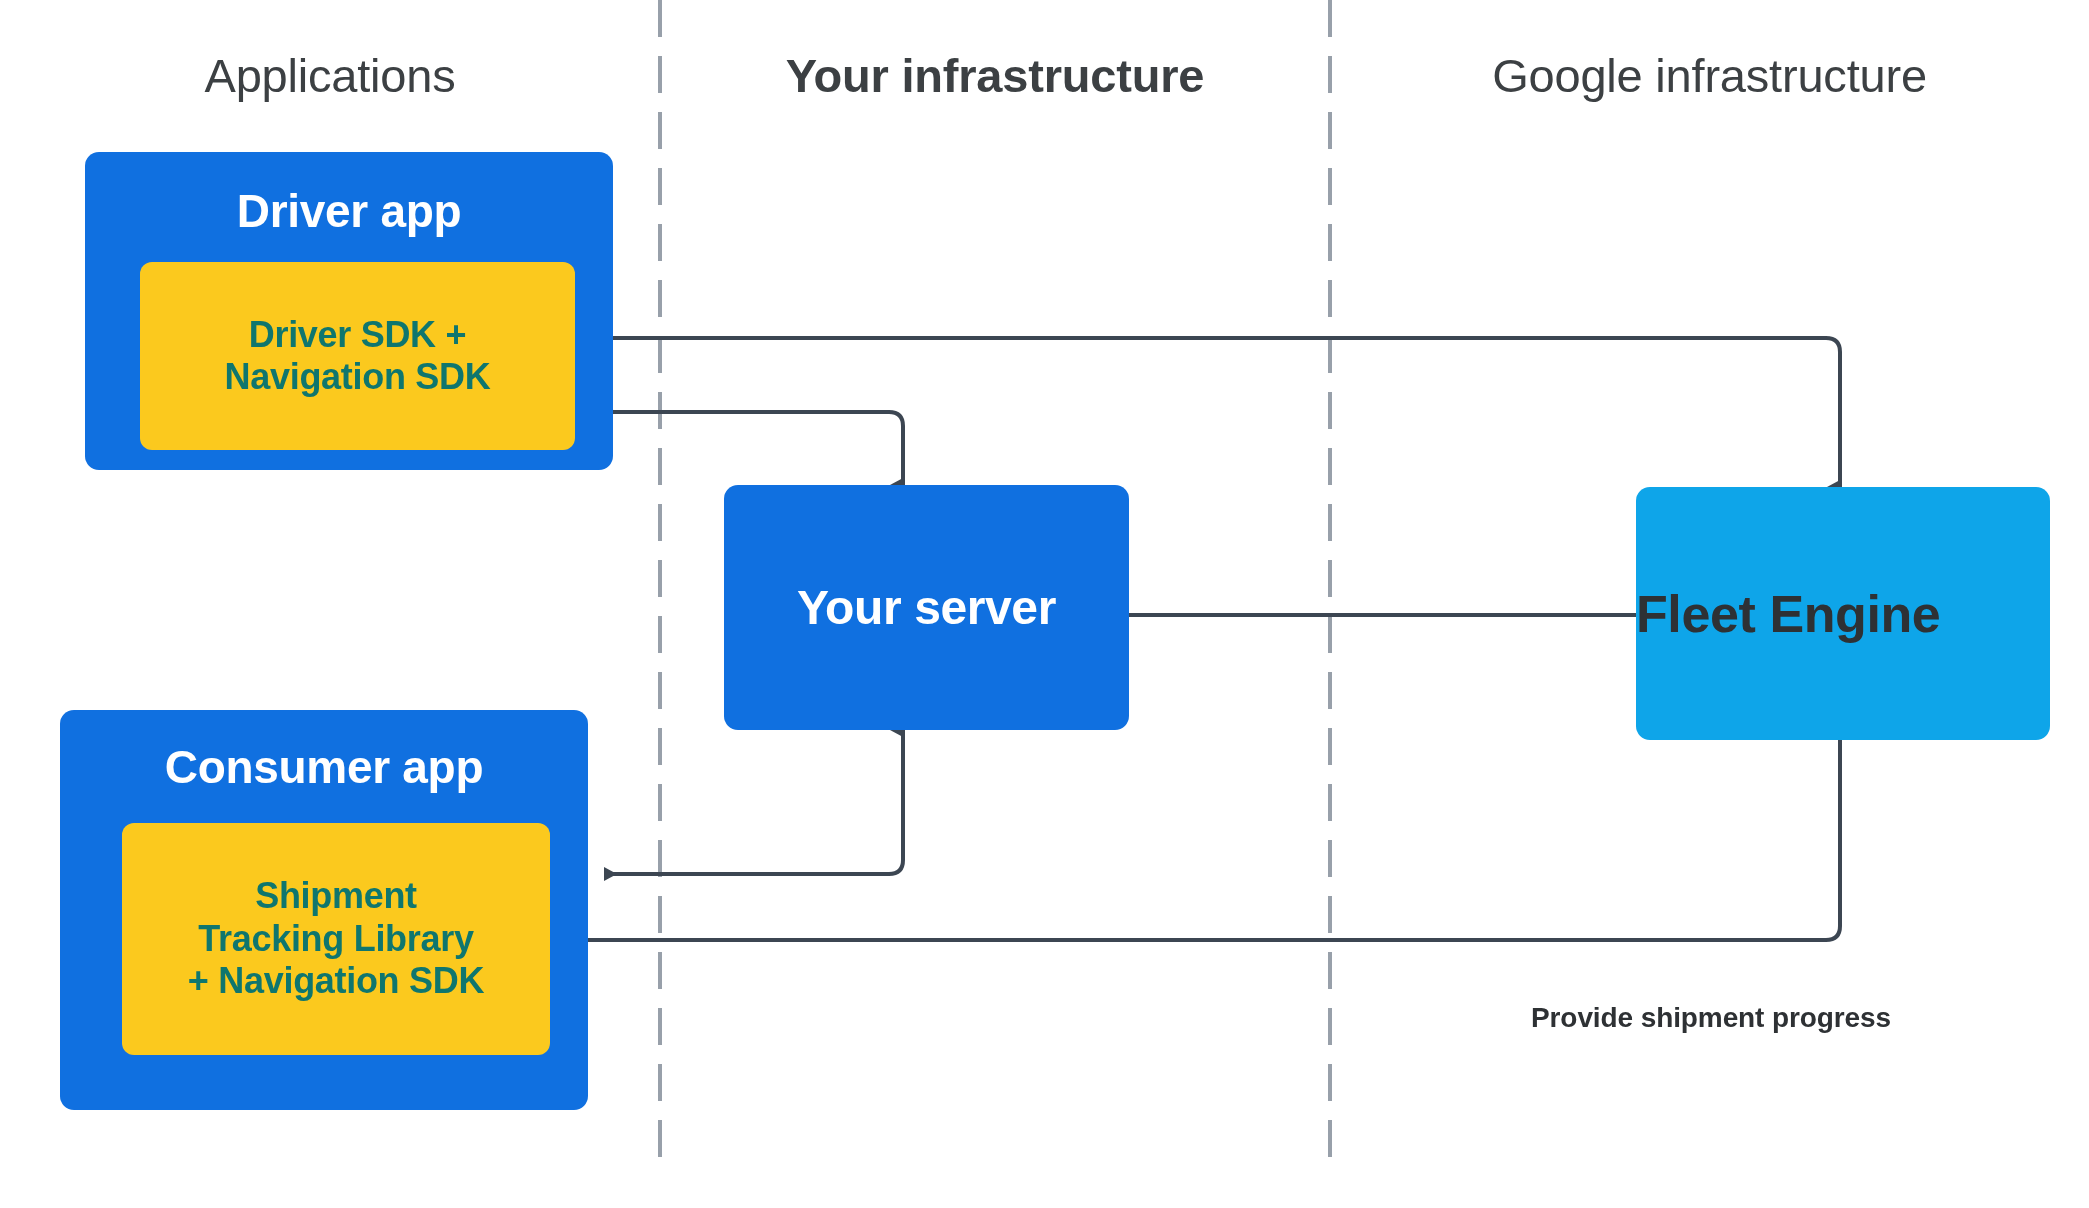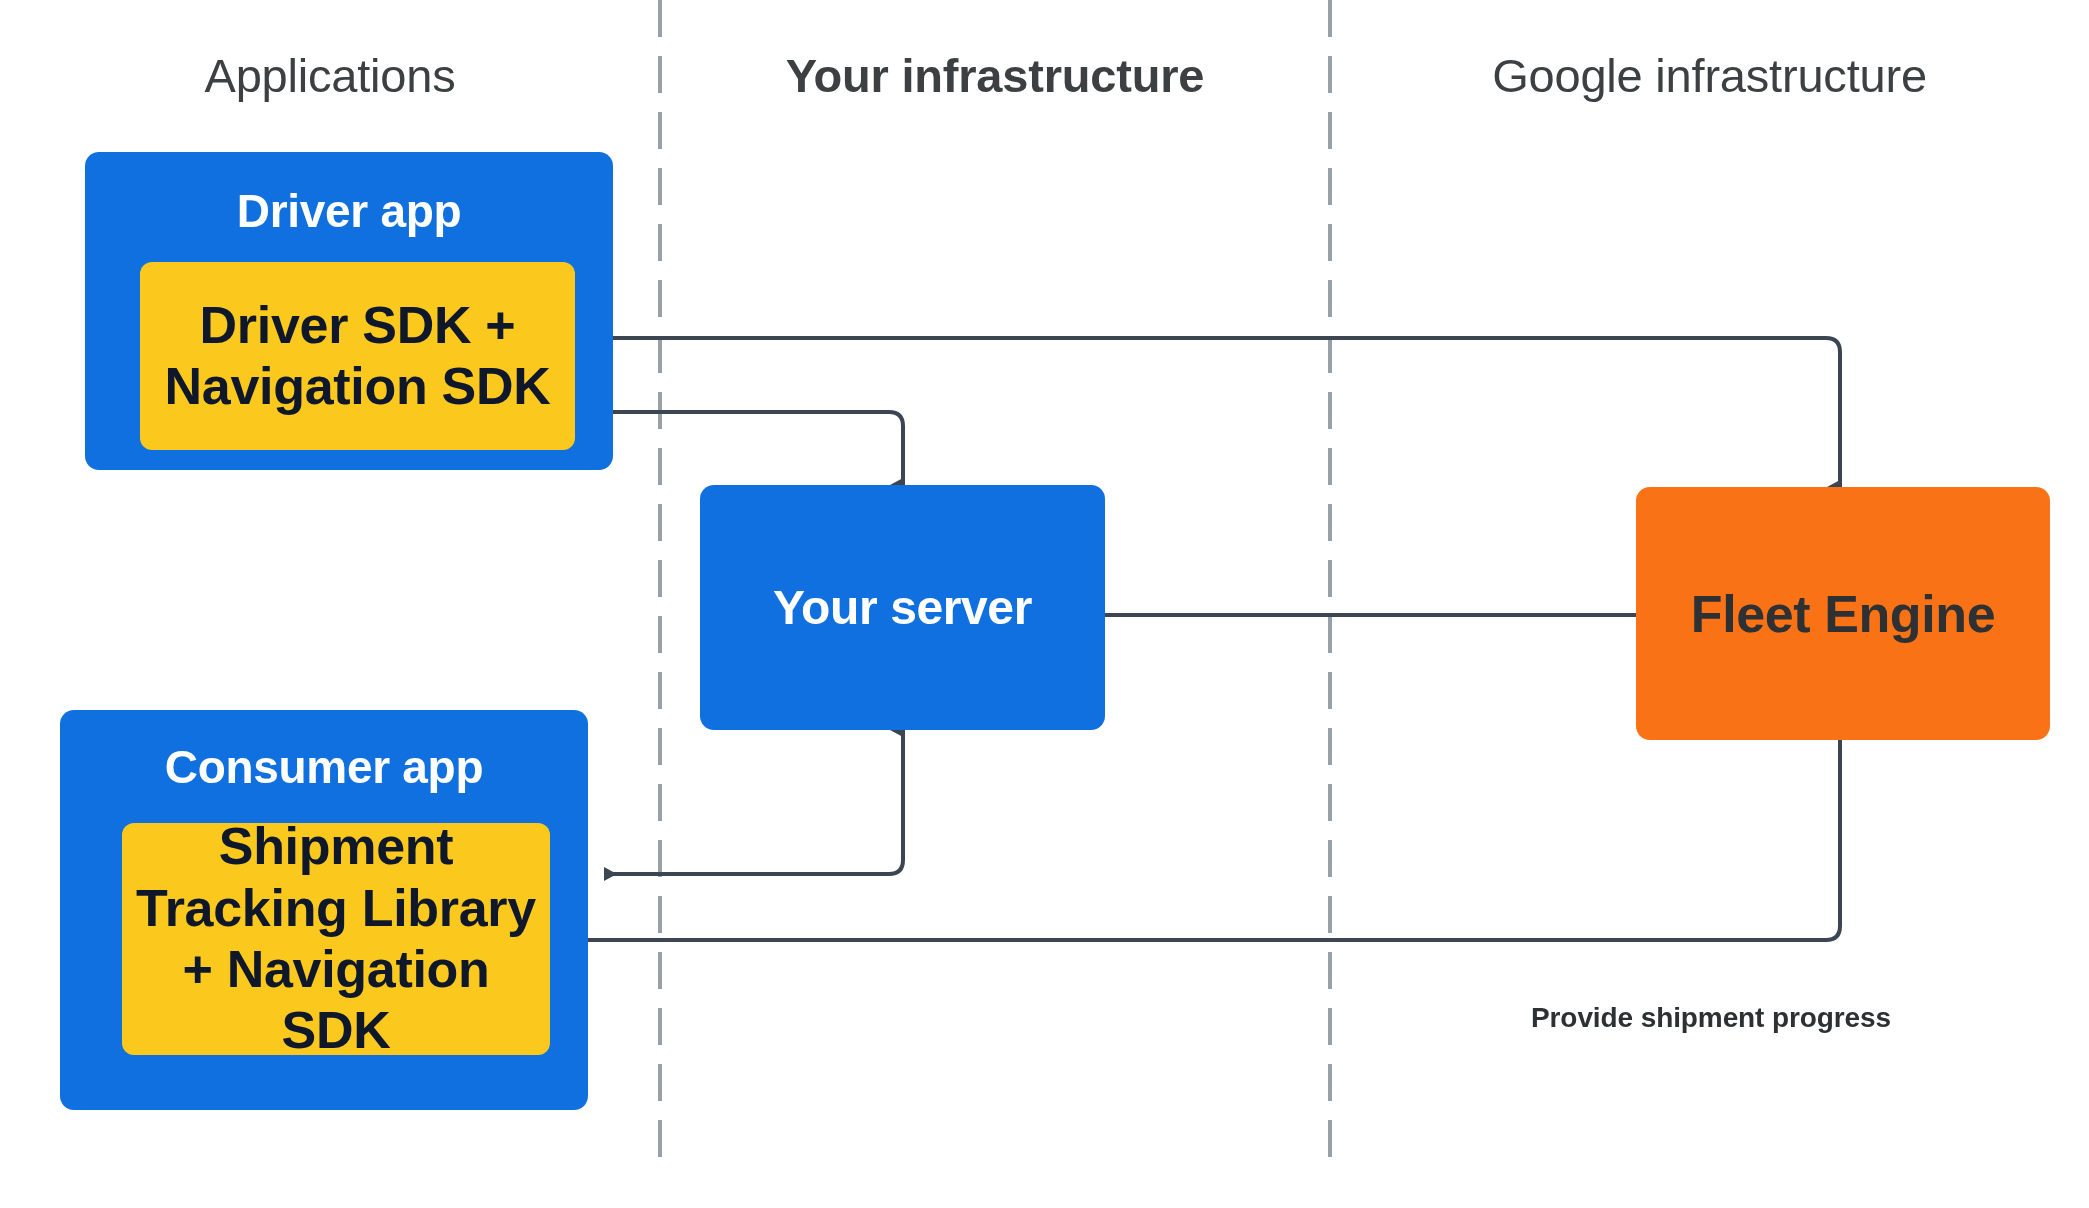--- a/index.html
+++ b/index.html
@@ -52,23 +52,23 @@
     position: absolute;
     background: #FBC91E;
     border-radius: 12px;
     box-sizing: border-box;
     display: flex;
     align-items: center;
     justify-content: center;
     text-align: center;
   }
   .sdk-text {
-    color: #0f172a;
+    color: #0f766e;
     font-weight: 700;
-    font-size: 52px;
+    font-size: 36px;
     line-height: 1.18;
     letter-spacing: -0.3px;
     padding: 0 6px;
   }
   .server-box {
     position: absolute;
     background: #1070E0;
     border-radius: 14px;
     display: flex;
     align-items: center;
@@ -76,25 +76,24 @@
   }
   .server-text {
     color: #ffffff;
     font-weight: 700;
     font-size: 48px;
     letter-spacing: -0.4px;
     white-space: nowrap;
   }
   .engine-box {
     position: absolute;
-    background: #f97316;
+    background: #0ea5e9;
     border-radius: 14px;
     display: flex;
     align-items: center;
-    justify-content: center;
   }
   .engine-text {
     color: #2e3134;
     font-weight: 700;
     font-size: 52px;
     letter-spacing: -0.4px;
     white-space: nowrap;
   }
   .edge-label {
     position: absolute;
@@ -161,21 +160,21 @@
     <div class="app-title" style="top:30px;">Consumer app</div>
     <div class="sdk-box" style="left:62px; top:113px; width:428px; height:232px;">
       <div class="sdk-text">
         <div>Shipment</div>
         <div>Tracking Library</div>
         <div>+ Navigation SDK</div>
       </div>
     </div>
   </div>
 
-  <div class="server-box" style="left:700px; top:485px; width:405px; height:245px;">
+  <div class="server-box" style="left:724px; top:485px; width:405px; height:245px;">
     <span class="server-text">Your server</span>
   </div>
 
   <div class="engine-box" style="left:1636px; top:487px; width:414px; height:253px;">
     <span class="engine-text">Fleet Engine</span>
   </div>
 
 
 
   <div class="edge-label" style="left:1531px; top:1000px;">Provide shipment progress</div>

